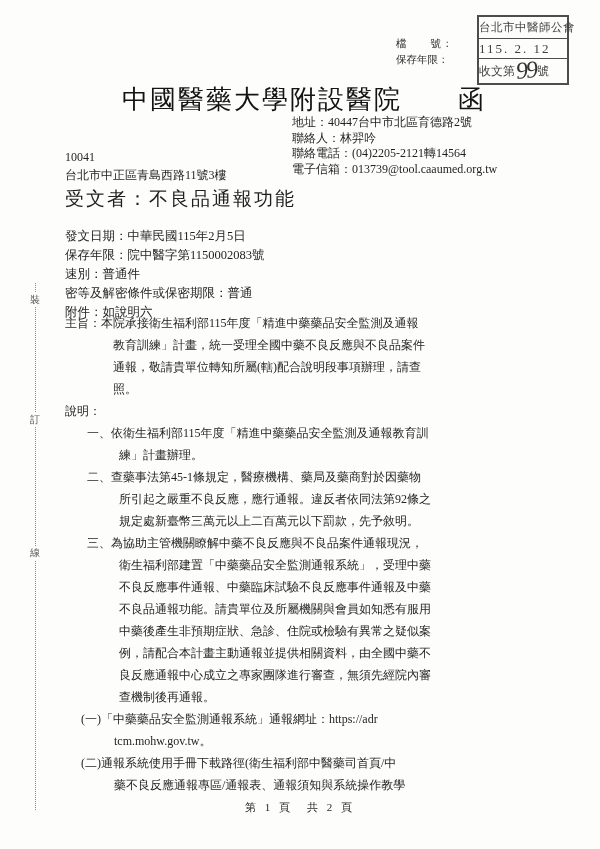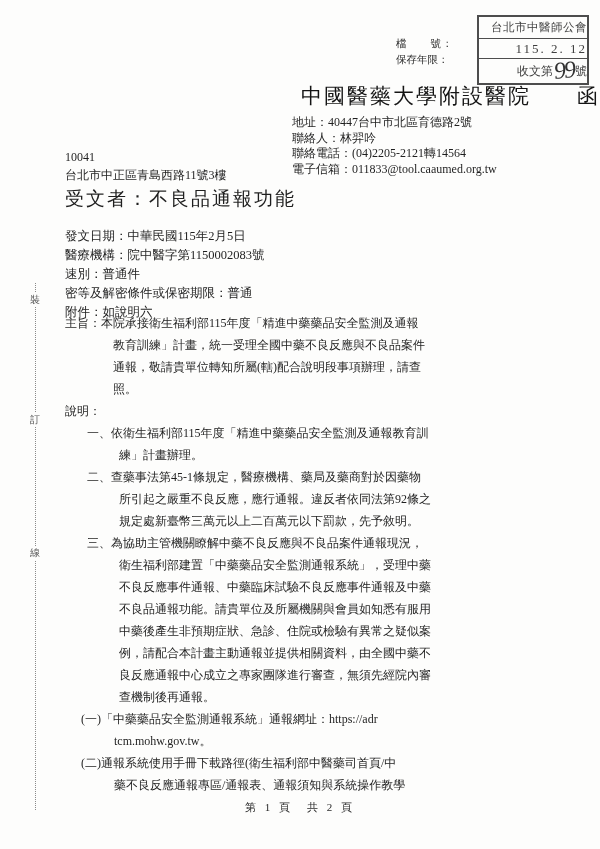--- a/index.html
+++ b/index.html
@@ -16,36 +16,36 @@
   }
   .bind-char {
     position:absolute; left:27px; width:16px; text-align:center;
     font-size:10px; color:#555; background:#fdfdfc;
   }
   
   .filing { position:absolute; left:396px; top:36px; font-size:10.5px; line-height:16px; color:#2a2a2a; }
   .filing .row1 { letter-spacing:1px; }
   
   .stamp {
-    position:absolute; left:477px; top:15px; width:112px;
+    position:absolute; left:477px; top:15px; width:92px;
     border:2px solid #4d4d4d; color:#3f3f3f; background:rgba(255,255,255,0.0);
-    font-family:"Liberation Serif", serif; text-align:right;
+    font-family:"Liberation Serif", serif; text-align:left;
   }
   .stamp-row1 { font-size:11.5px; line-height:21px; border-bottom:1.5px solid #4d4d4d; letter-spacing:0.5px; white-space:nowrap; }
   .stamp-row2 { font-size:13px; line-height:19px; border-bottom:1.5px solid #4d4d4d; letter-spacing:2px; }
   .stamp-row3 { font-size:12px; line-height:24px; white-space:nowrap; position:relative; }
   .stamp-no {
     display:inline-block; font-size:24px; line-height:20px; font-style:italic;
     transform:rotate(-6deg) translateY(-2px); color:#333; letter-spacing:-2px;
     vertical-align:middle; margin:0 1px;
   }
   
   .doc-title {
-    position:absolute; left:8px; right:0; top:82px; text-align:right;
-    font-size:21px; letter-spacing:2px; color:#141414;
+    position:absolute; left:8px; right:0; top:82px; text-align:center;
+    font-size:26px; letter-spacing:2px; color:#141414;
   }
   
   .sender { position:absolute; left:292px; top:98px; font-size:12px; line-height:15.5px; white-space:nowrap;margin-top:17px; }
   
   .recv-addr { position:absolute; left:65px; top:148px; font-size:12px; line-height:18px; }
   .to-line { position:absolute; left:65px; top:186px; font-size:19px; letter-spacing:2px; }
   
   .meta { position:absolute; left:65px; top:227px; font-size:12.5px; line-height:19px; }
   
   .body-flow { position:absolute; left:65px; top:312px; width:515px; font-size:12px; line-height:22px; }
@@ -77,33 +77,33 @@
     <div class="stamp-row2">115. 2. 12</div>
     <div class="stamp-row3"><span>收文第</span><span class="stamp-no">99</span><span>號</span></div>
   </div>
 
   <div class="doc-title">中國醫藥大學附設醫院　　函</div>
 
   <div class="sender">
     <div>地址：40447台中市北區育德路2號</div>
     <div>聯絡人：林羿吟</div>
     <div>聯絡電話：(04)2205-2121轉14564</div>
-    <div>電子信箱：011833@tool.caaumed.org.tw</div>
+    <div>電子信箱：013739@tool.caaumed.org.tw</div>
   </div>
 
   <div class="recv-addr">
     <div>10041</div>
     <div>台北市中正區青島西路11號3樓</div>
   </div>
 
   <div class="to-line">受文者：不良品通報功能</div>
 
   <div class="meta">
     <div>發文日期：中華民國115年2月5日</div>
-    <div>醫療機構：院中醫字第1150002083號</div>
+    <div>保存年限：院中醫字第1150002083號</div>
     <div>速別：普通件</div>
     <div>密等及解密條件或保密期限：普通</div>
     <div>附件：如說明六</div>
   </div>
 
   <div class="body-flow">
     <div class="hang subject">主旨：本院承接衛生福利部115年度「精進中藥藥品安全監測及通報
 教育訓練」計畫，統一受理全國中藥不良反應與不良品案件
 通報，敬請貴單位轉知所屬(轄)配合說明段事項辦理，請查
 照。</div>

